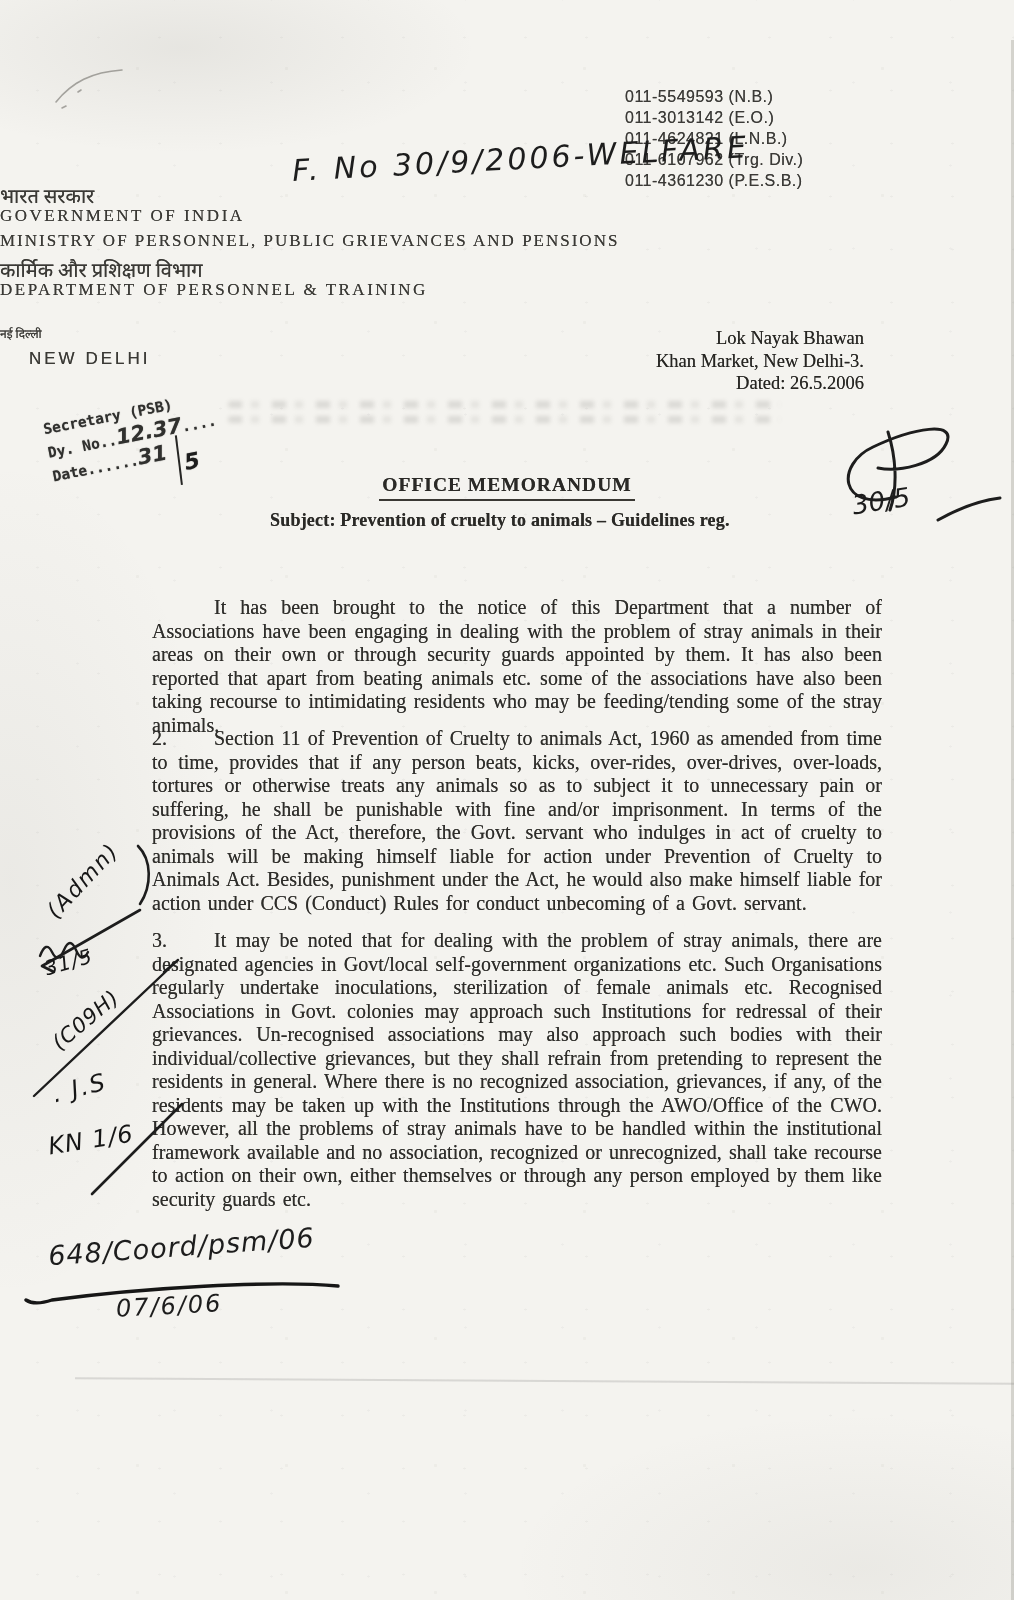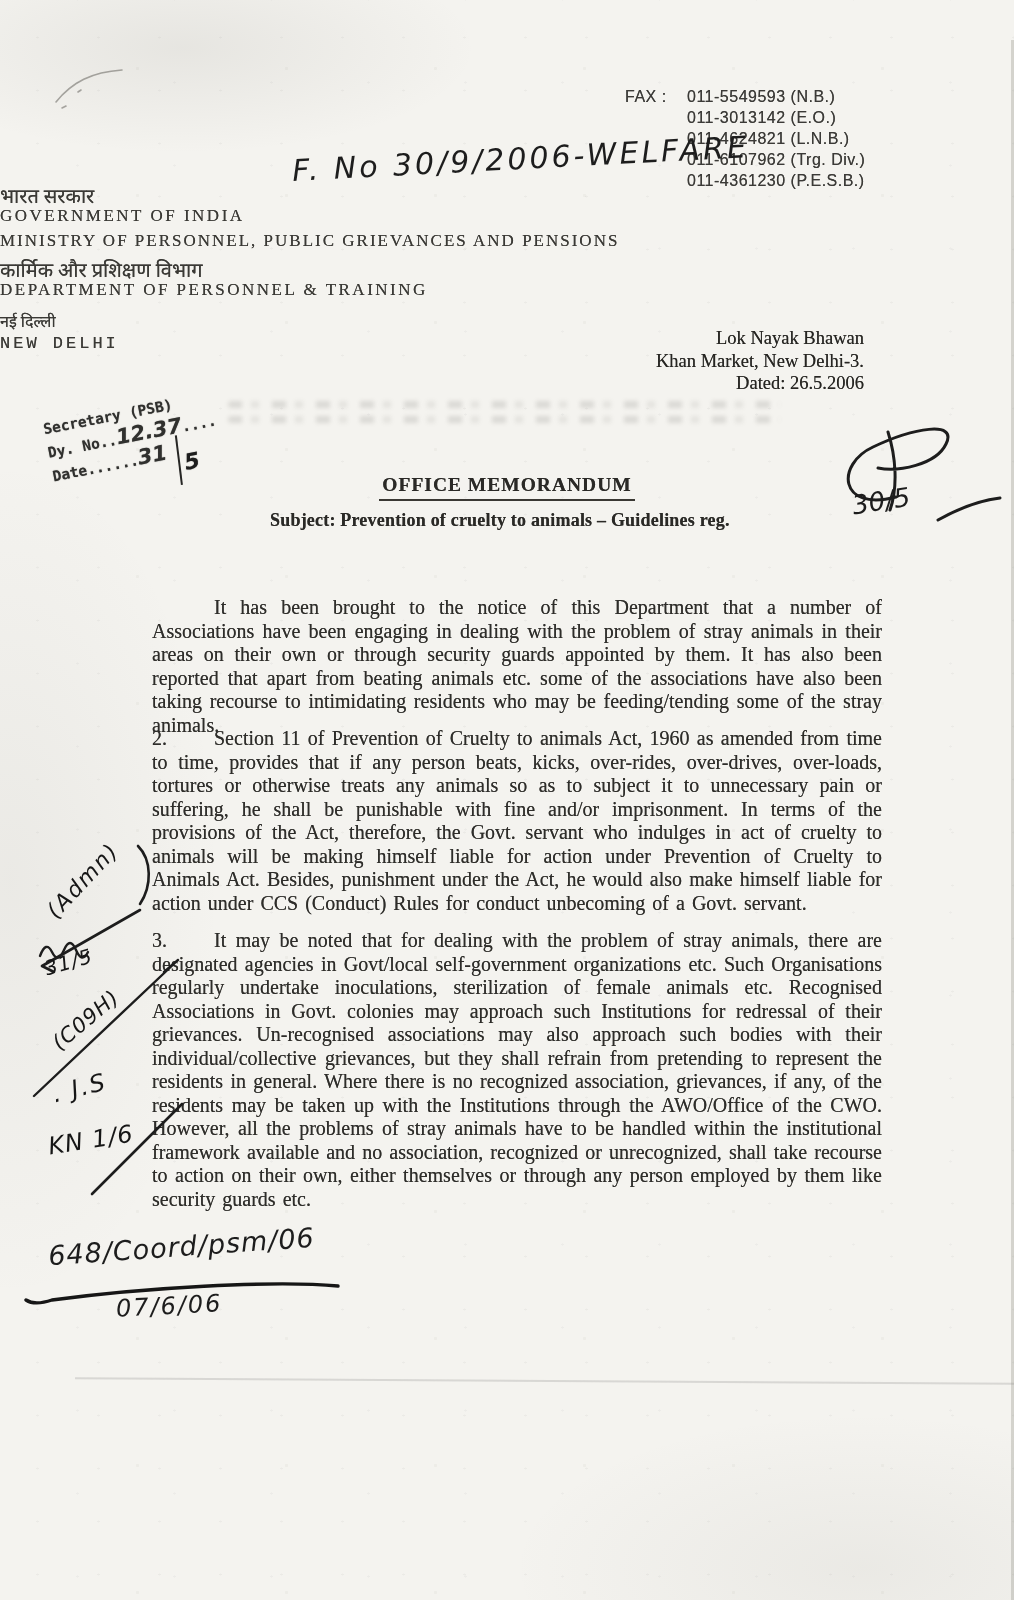--- a/index.html
+++ b/index.html
@@ -37,22 +37,22 @@
   .fax-lines span { display:block; }
 
   
   .file-no { left:292px; top:141px; font-size:30px; letter-spacing:3px; transform:rotate(-3deg); }
 
   
   .letterhead { left:0; top:182px; width:978px; text-align:left; color:#3a3935; }
   .lh-hi { font-size:20px; height:24px; }
   .lh-en { font-family:Liberation Serif, serif; font-size:17px; height:25px; letter-spacing:2.5px; }
   .lh-en.wide { letter-spacing:2px; }
-  .lh-city-hi { font-size:16px; height:24px; margin-top:5px; }
-  .lh-city-en { font-family:Liberation Mono, monospace; font-size:17px; height:24px; letter-spacing:3px; }
+  .lh-city-hi { font-size:12px; height:24px; margin-top:20px; }
+  .lh-city-en { font-family:Liberation Sans, sans-serif; font-size:17px; height:24px; letter-spacing:3px;padding-left:29px; }
 
   
   .addr { right:150px; top:327px; text-align:right; font-size:18.5px; line-height:22.5px; color:#262522; }
 
   
   .stamp { left:46px; top:396px; width:230px; transform:rotate(-11deg);
            font-family:"DejaVu Sans Mono", monospace; font-weight:bold; font-size:14.5px;
            line-height:22px; color:#30302e; text-shadow:0 0 1px rgba(48,48,46,0.6); }
   .stamp .hand-big { font-size:21px; font-weight:bold; font-style:italic; font-family:"DejaVu Sans",sans-serif; }
   .stamp-bar { position:absolute; left:126px; top:42px; height:50px; border-left:2.5px solid #262624; transform:rotate(4deg); }
@@ -96,21 +96,20 @@
   .scanline { left:75px; top:1380px; width:939px; height:2px; background:rgba(90,90,90,0.18); transform:rotate(0.35deg); }
   .edge-right { right:0; top:40px; bottom:0; width:3px; background:rgba(130,128,120,0.28); }
   svg.overlay { position:absolute; pointer-events:none; }
 </style>
 </head>
 <body>
 
 <div class="page">
 
   <div class="abs fax sans print">
-    <span class="fax-label">FAX :</span>
     <span class="fax-lines">
       <span>011-5549593 (N.B.)</span>
       <span>011-3013142 (E.O.)</span>
       <span>011-4624821 (L.N.B.)</span>
       <span>011-6107962 (Trg. Div.)</span>
       <span>011-4361230 (P.E.S.B.)</span>
     </span>
   </div>
 
   <div class="abs hand file-no">F. No 30/9/2006-WELFARE</div>

